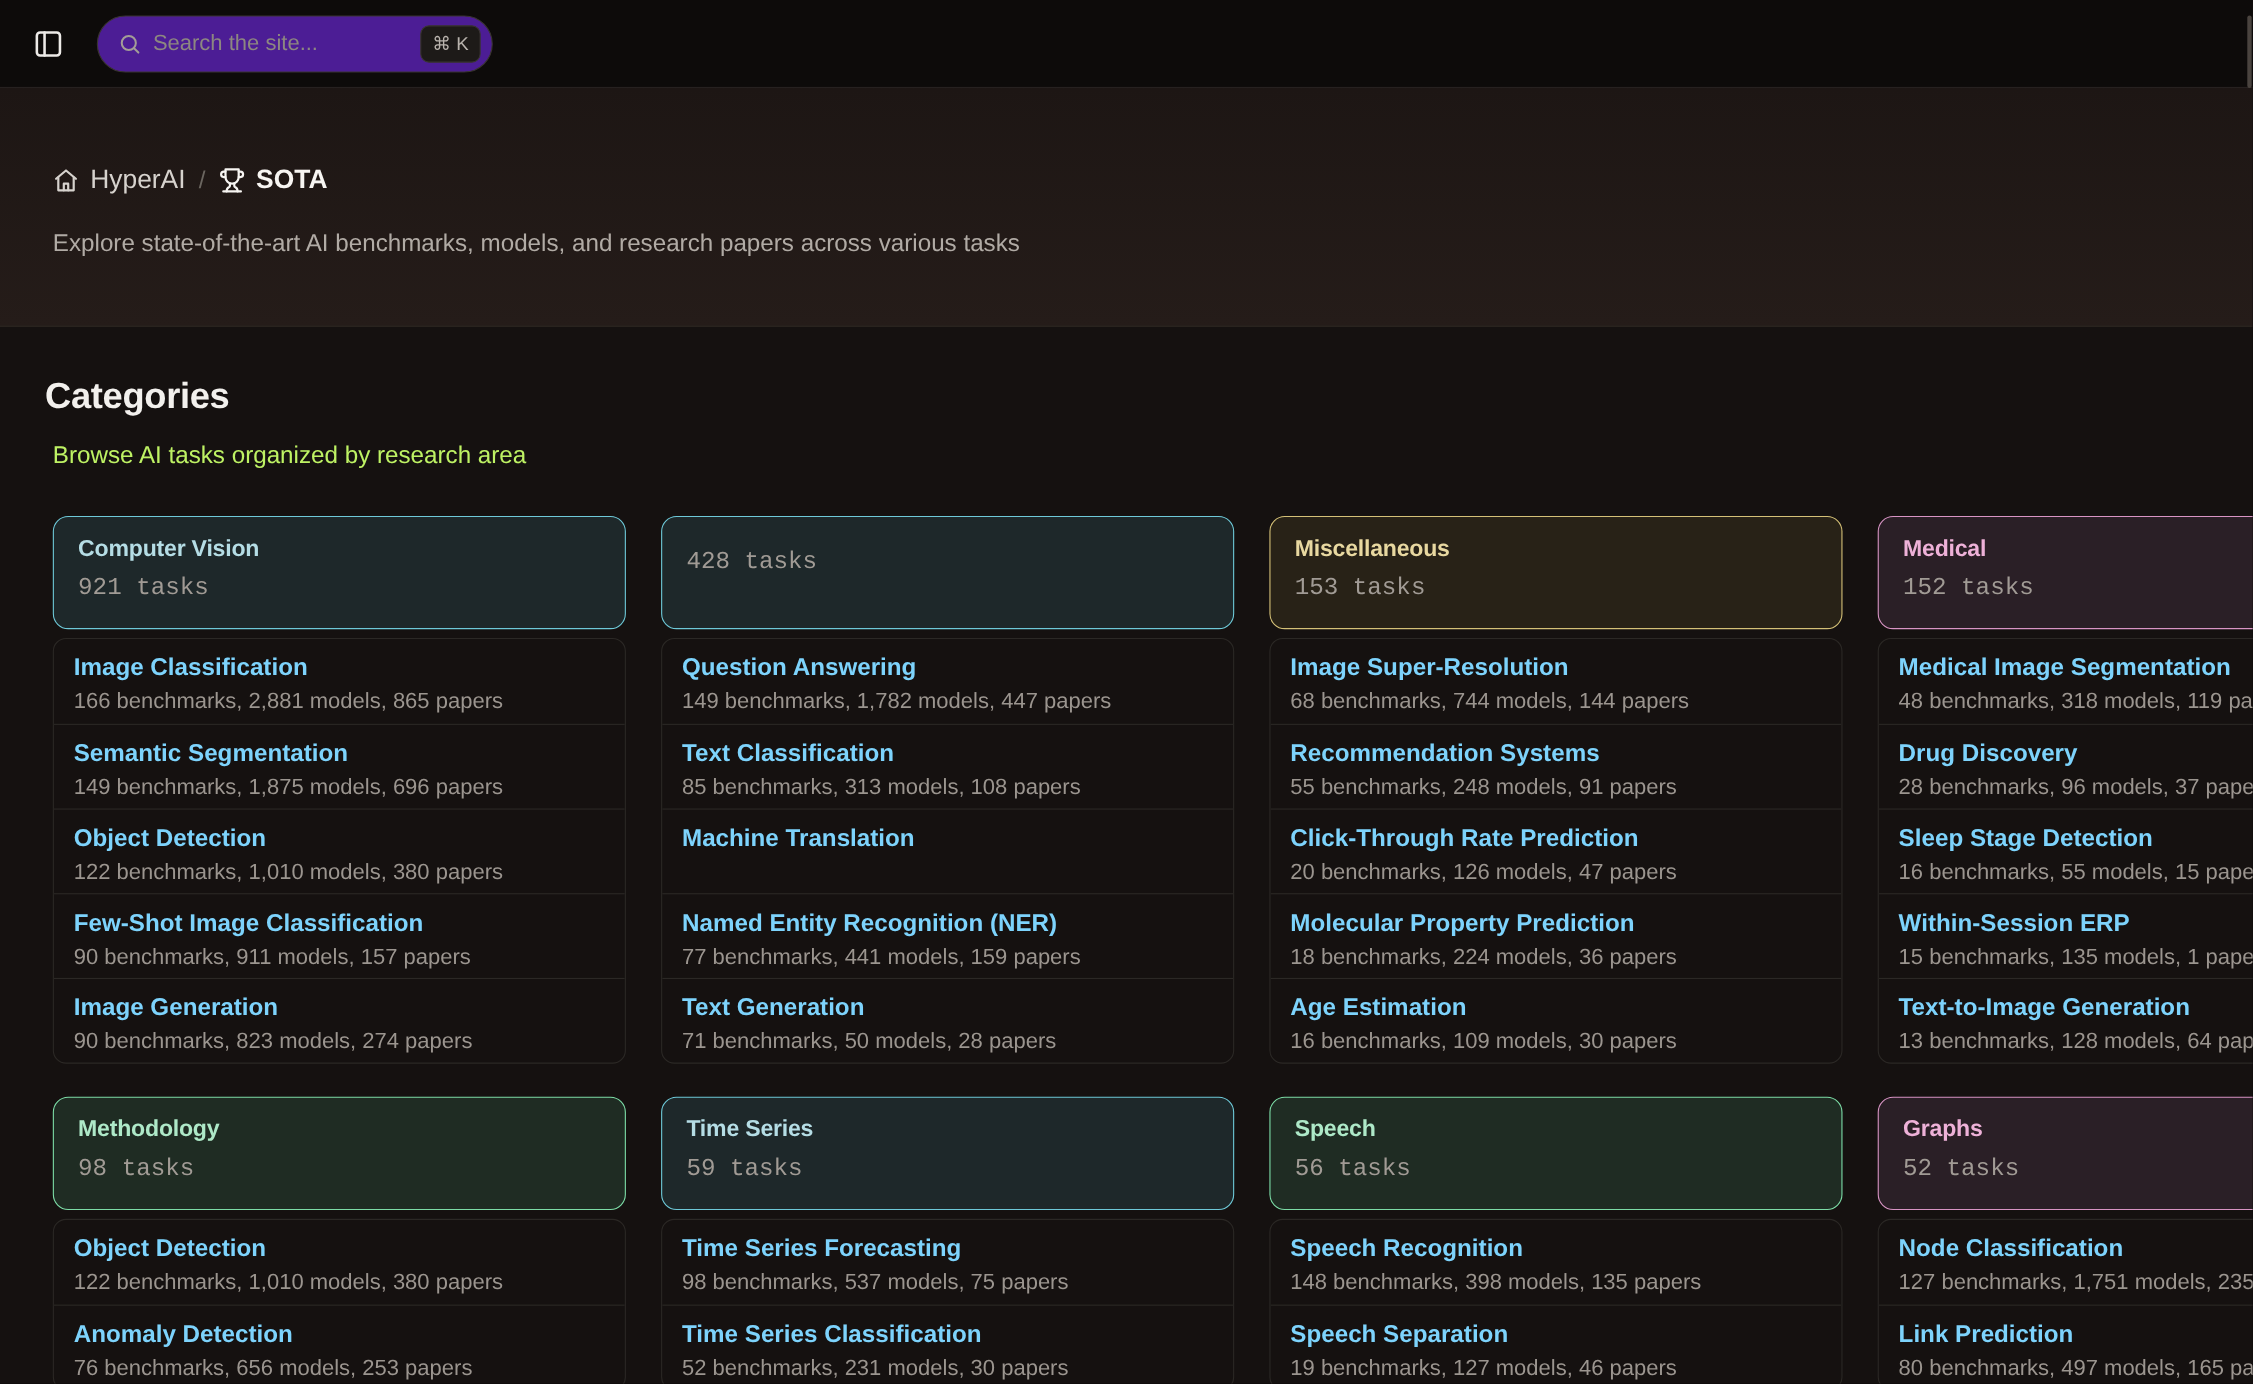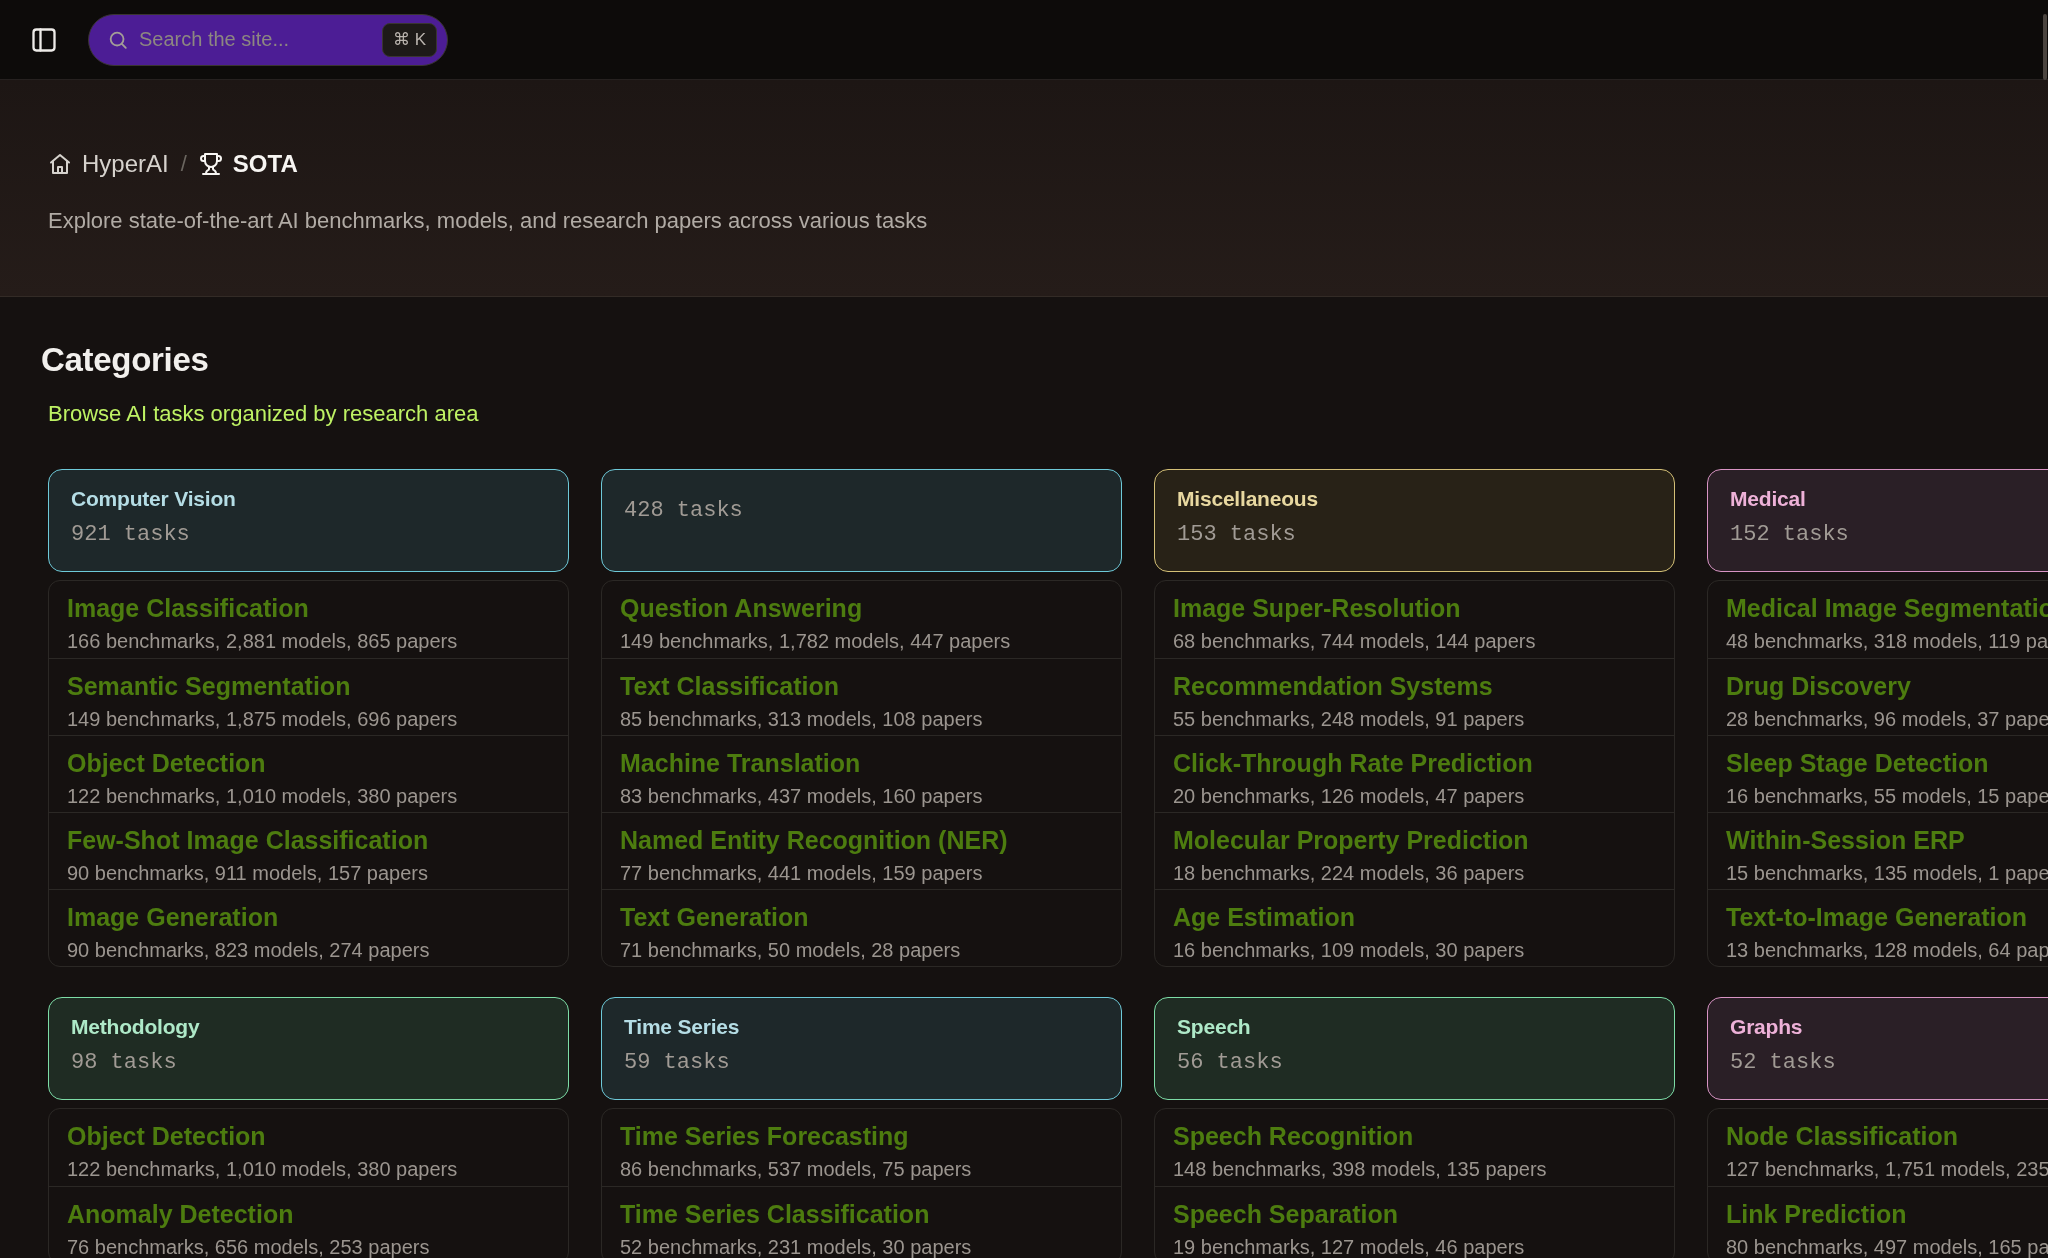--- a/index.html
+++ b/index.html
@@ -40,21 +40,21 @@
   .cat-col { display:flex; flex-direction:column; }
 
   .cat-header { height:103px; border:1.5px solid var(--ab,#6ec9d8); background:var(--abg,#1e282a);
                 border-radius:14px; padding:17px 22px; cursor:pointer; }
   .cat-title { color:var(--at,#b5dde5); font-size:21px; font-weight:700; letter-spacing:-0.2px; white-space:nowrap; }
   .cat-count { margin-top:11px; color:#a19b95; font-size:22px;font-family:Liberation Mono, monospace; }
 
   .task-list { margin-top:8px; border:1px solid #2b2825; border-radius:12px; overflow:hidden; }
   .task-item { height:77px; padding:13px 18px 0 18px; cursor:pointer; }
   .task-item + .task-item { border-top:1px solid #2b2825; }
-  .task-name { color:#4d7c0f; font-size:25px; font-weight:600; white-space:nowrap; }
+  .task-name { color:#7dd3fc; font-size:22px; font-weight:600; white-space:nowrap; }
   .task-stats { margin-top:7px; color:#9b958f; font-size:20px; white-space:nowrap; }
 
   .scroll-thumb { position:absolute; top:14px; right:1px; width:4px; height:66px; background:#4a443f; border-radius:2px; }
   svg { display:block; }
 </style>
 </head>
 <body>
 
 <div class="viewport">
 
@@ -152,21 +152,20 @@
           <div class="task-item">
             <div class="task-name">Question Answering</div>
             <div class="task-stats">149 benchmarks, 1,782 models, 447 papers</div>
           </div>
           <div class="task-item">
             <div class="task-name">Text Classification</div>
             <div class="task-stats">85 benchmarks, 313 models, 108 papers</div>
           </div>
           <div class="task-item">
             <div class="task-name">Machine Translation</div>
-            <div class="task-stats">83 benchmarks, 437 models, 160 papers</div>
           </div>
           <div class="task-item">
             <div class="task-name">Named Entity Recognition (NER)</div>
             <div class="task-stats">77 benchmarks, 441 models, 159 papers</div>
           </div>
           <div class="task-item">
             <div class="task-name">Text Generation</div>
             <div class="task-stats">71 benchmarks, 50 models, 28 papers</div>
           </div>
         </div>
@@ -248,21 +247,21 @@
       </div>
 
       <div class="cat-col">
         <div class="cat-header" style="--ab: #6ec9d8; --at: #b5dde5; --abg: #1e282a;">
           <div class="cat-title">Time Series</div>
           <div class="cat-count">59 tasks</div>
         </div>
         <div class="task-list">
           <div class="task-item">
             <div class="task-name">Time Series Forecasting</div>
-            <div class="task-stats">86 benchmarks, 537 models, 75 papers</div>
+            <div class="task-stats">98 benchmarks, 537 models, 75 papers</div>
           </div>
           <div class="task-item">
             <div class="task-name">Time Series Classification</div>
             <div class="task-stats">52 benchmarks, 231 models, 30 papers</div>
           </div>
         </div>
       </div>
 
       <div class="cat-col">
         <div class="cat-header" style="--ab: #7ddda7; --at: #aee9c8; --abg: #1f2c23;">

